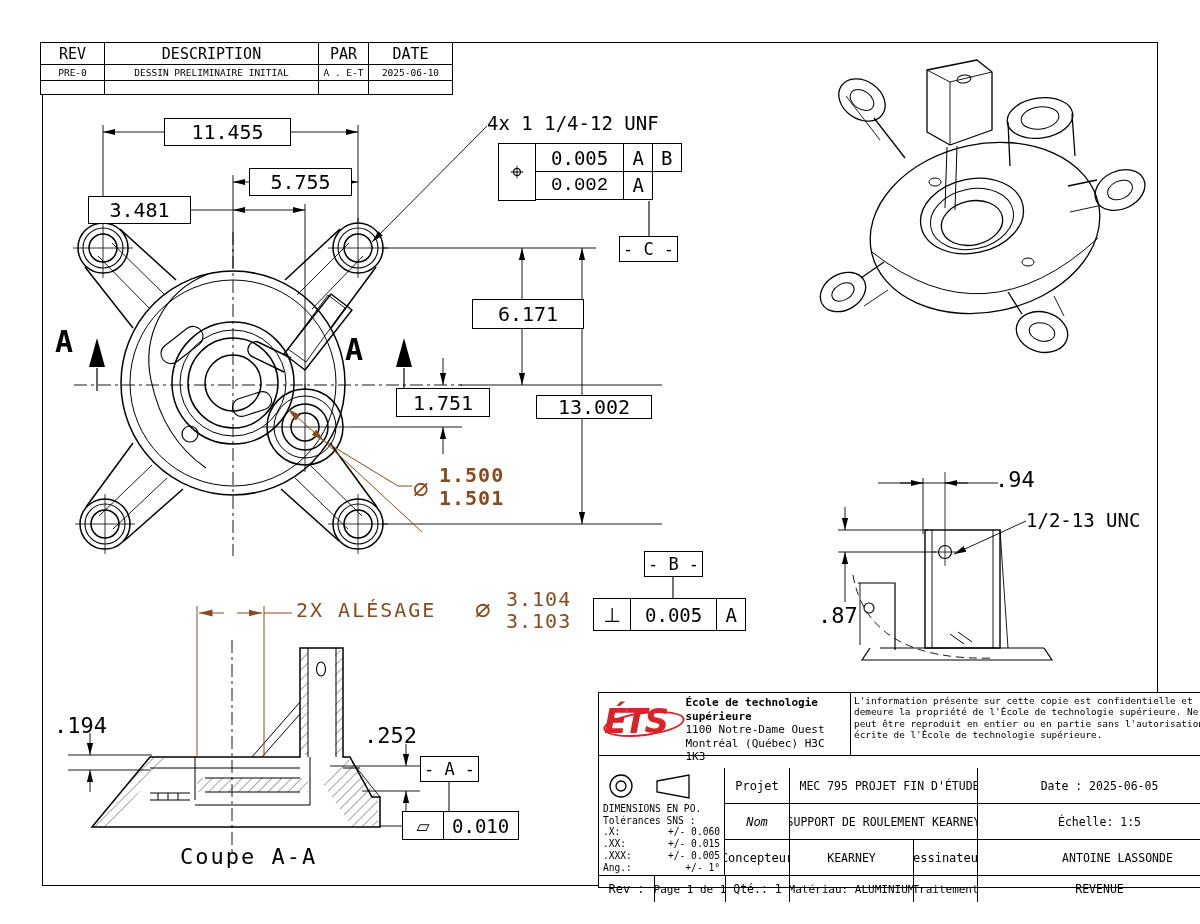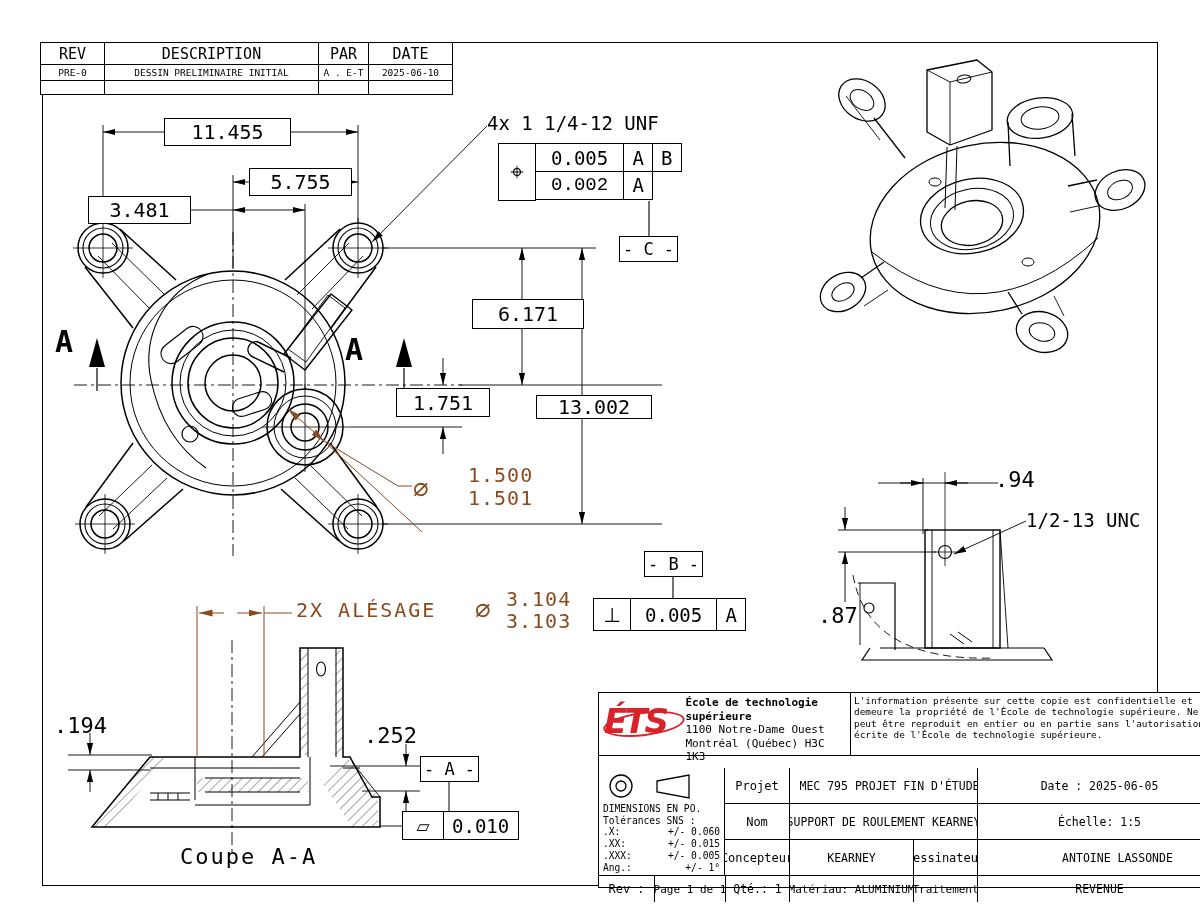--- a/index.html
+++ b/index.html
@@ -386,21 +386,21 @@
     <div class="c" style="width:88px;height:33px;font-size:19px;">0.005</div>
     <div class="c" style="width:30px;height:33px;font-size:19px;">A</div>
   </div>
 
   <div class="fcf" style="left:402px;top:811px;">
     <div class="c sym" style="width:42px;height:29px;font-size:17px;">▱</div>
     <div class="c" style="width:76px;height:29px;font-size:19px;">0.010</div>
   </div>
 
   <div class="abs txt brown sym" style="left:413px;top:474px;font-size:26px;">⌀</div>
-  <div class="abs brown" style="left:468px;top:464px;font-size:20px;line-height:23px;letter-spacing:1px;">
+  <div class="abs brown" style="left:439px;top:464px;font-size:20px;line-height:23px;letter-spacing:1px;font-weight:bold;">
     <div>1.500</div>
     <div>1.501</div>
   </div>
 
   <div class="abs txt brown" style="left:296px;top:600px;font-size:20px;letter-spacing:2px;">2X ALÉSAGE</div>
   <div class="abs txt brown sym" style="left:475px;top:595px;font-size:26px;">⌀</div>
   <div class="abs brown" style="left:506px;top:588px;font-size:20px;line-height:22px;letter-spacing:1px;">
     <div>3.104</div>
     <div>3.103</div>
   </div>
@@ -458,21 +458,21 @@
             <span>+/- 1°</span>
           </div>
         </div>
         <div class="rgrid">
           <div class="trow">
             <div class="cell lab" style="width:64px;">Projet</div>
             <div class="cell" style="width:188px;padding-left:12px;">MEC 795 PROJET FIN D'ÉTUDE</div>
             <div class="cell" style="flex:1;">Date : 2025-06-05</div>
           </div>
           <div class="trow">
-            <div class="cell lab" style="width:64px;">Nom</div>
+            <div class="cell lab" style="width:64px;font-style:italic;">Nom</div>
             <div class="cell" style="width:188px;">SUPPORT DE ROULEMENT KEARNEY</div>
             <div class="cell" style="flex:1;">Échelle: 1:5</div>
           </div>
           <div class="trow">
             <div class="cell lab" style="width:64px;">Concepteur</div>
             <div class="cell" style="width:124px;">KEARNEY</div>
             <div class="cell lab" style="width:64px;">Dessinateur</div>
             <div class="cell" style="flex:1;padding-left:36px;">ANTOINE LASSONDE</div>
           </div>
         </div>

